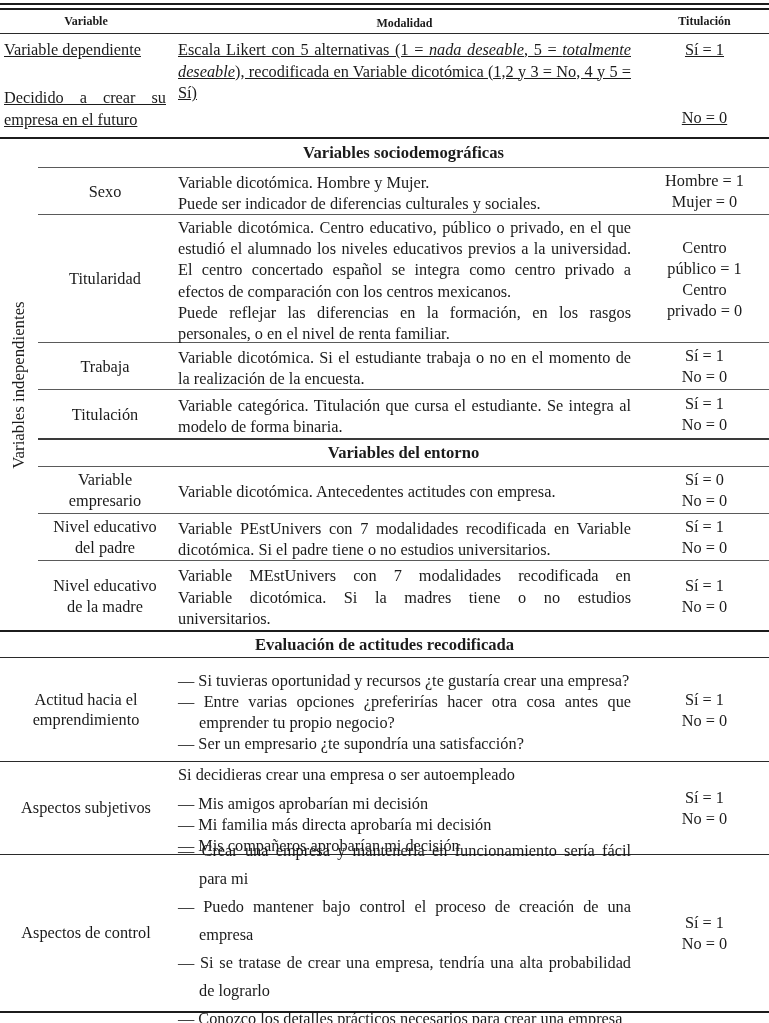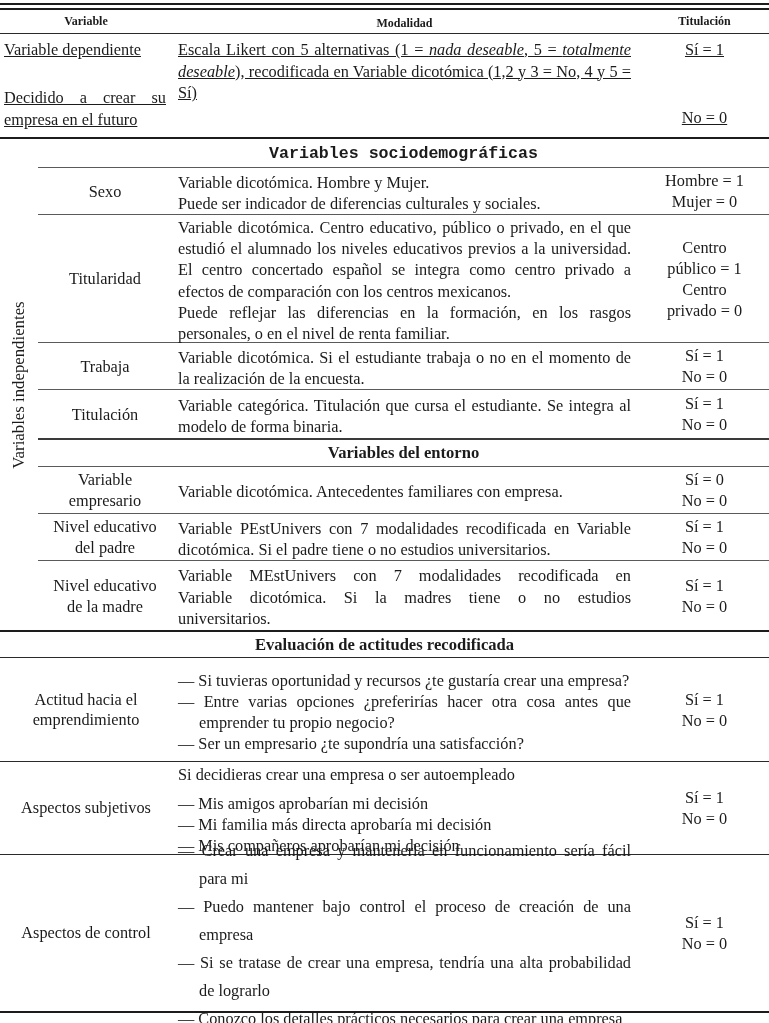--- a/index.html
+++ b/index.html
@@ -39,21 +39,21 @@
   .midgroup { display: flex; align-items: stretch; }
   .strip { width: 38px; position: relative; }
   .rotated { position: absolute; top: 50%; left: 50%;
              transform: translate(-50%, -50%) rotate(-90deg);
              white-space: nowrap; font-size: 16.8px; }
   .midrows { width: 731px; }
   .midrows .row { border-top: 1px solid #5a5a5a; }
   .midrows .row:first-child { border-top: none; }
   .midrows .c-var { width: 134px; line-height: 21px; }
   .sec { justify-content: center; font-weight: bold; font-size: 16.6px; }
-  .r-sec1 { height: 28px; font-family: Liberation Mono, monospace; }
+  .r-sec1 { height: 28px; }
   .r-sexo { height: 47px; }
   .r-titularidad { height: 128px; }
   .r-titularidad .c-mod { line-height: 21.3px; }
   .r-trabaja { height: 47px; }
   .r-titulacion { height: 49px; }
   .r-sec2 { height: 28px; border-top: 2px solid #3a3a3a !important; }
   .r-familiar { height: 47px; }
   .r-padre { height: 47px; }
   .r-madre { height: 70px; }
   .wide { word-spacing: 3.5px; }
@@ -150,21 +150,21 @@
 
       <div class="row sec r-sec2">
         <div>Variables del entorno</div>
       </div>
 
       <div class="row r-familiar">
         <div class="c-var">
           <div>Variable</div>
           <div>empresario</div>
         </div>
-        <div class="c-mod">Variable dicotómica. Antecedentes familiares con empresa.</div>
+        <div class="c-mod">Variable dicotómica. Antecedentes actitudes con empresa.</div>
         <div class="c-cat">
           <div>Sí = 0</div>
           <div>No = 0</div>
         </div>
       </div>
 
       <div class="row r-padre">
         <div class="c-var">
           <div>Nivel educativo</div>
           <div>del padre</div>

